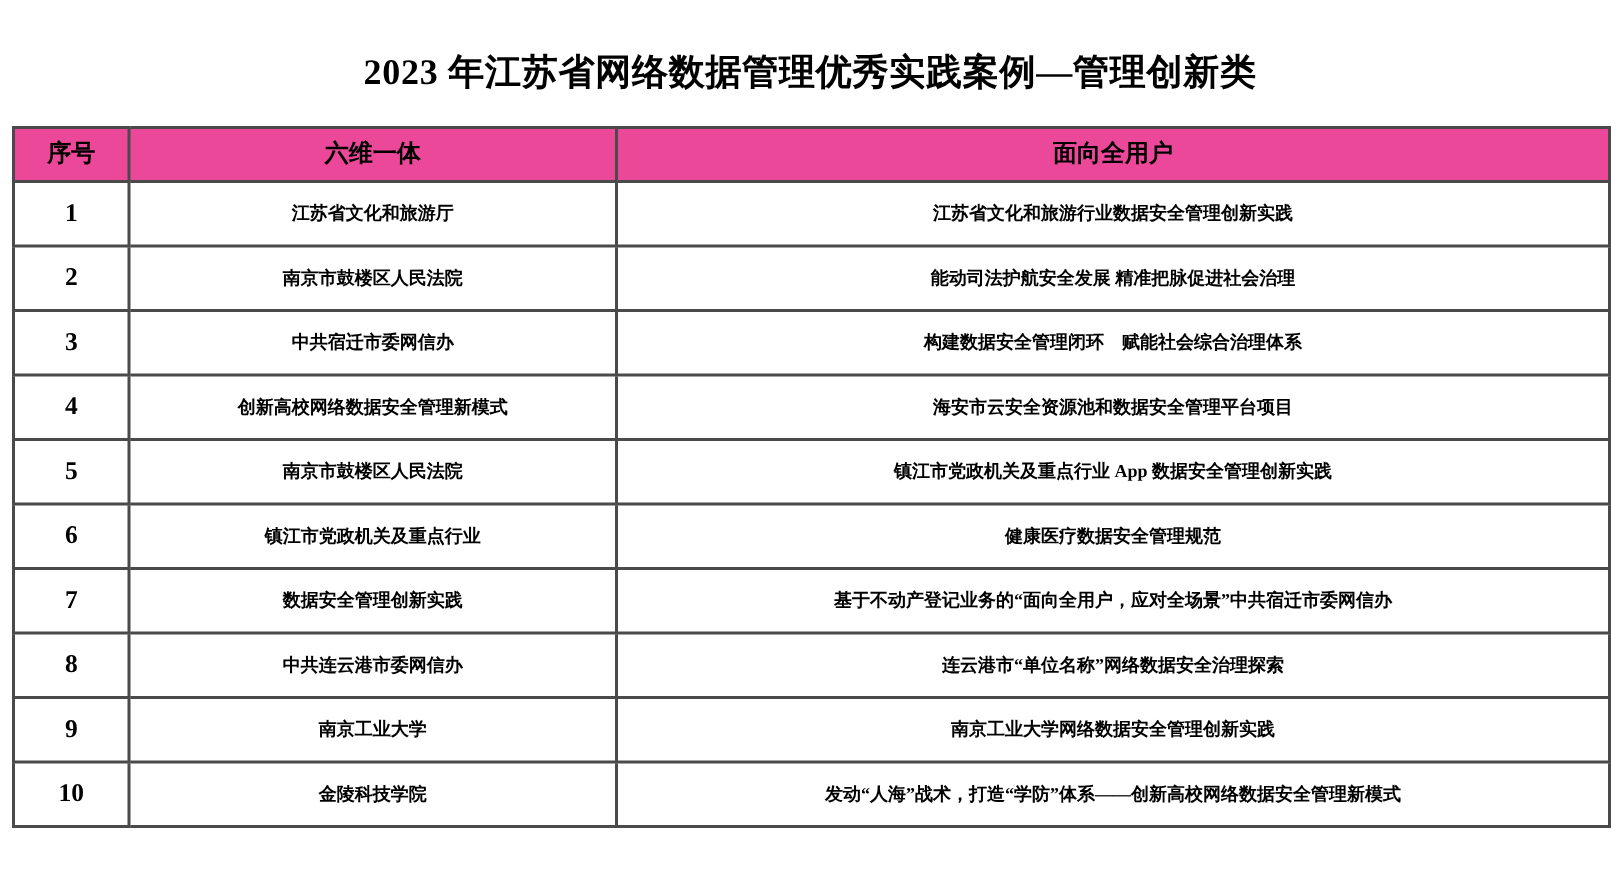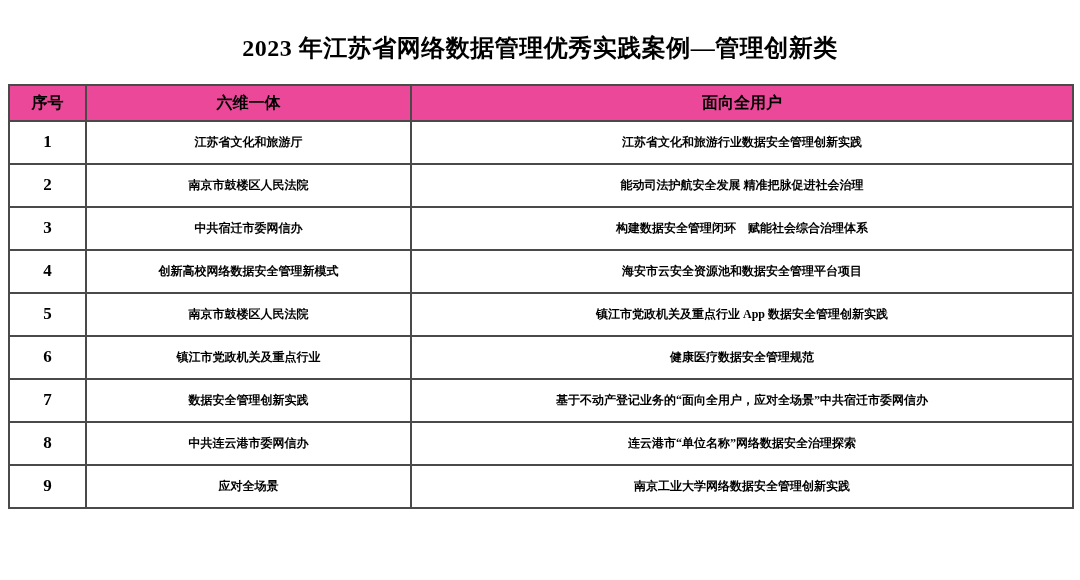--- a/index.html
+++ b/index.html
@@ -111,18 +111,23 @@
         <td class="cell-unit">数据安全管理创新实践</td>
         <td class="cell-case">基于不动产登记业务的“面向全用户，应对全场景”中共宿迁市委网信办</td>
       </tr>
       <tr>
         <td class="cell-no">8</td>
         <td class="cell-unit">中共连云港市委网信办</td>
         <td class="cell-case">连云港市“单位名称”网络数据安全治理探索</td>
       </tr>
       <tr>
         <td class="cell-no">9</td>
-        <td class="cell-unit">应对全场景</td>
+        <td class="cell-unit">南京工业大学</td>
         <td class="cell-case">南京工业大学网络数据安全管理创新实践</td>
+      </tr>
+      <tr>
+        <td class="cell-no">10</td>
+        <td class="cell-unit">金陵科技学院</td>
+        <td class="cell-case">发动“人海”战术，打造“学防”体系——创新高校网络数据安全管理新模式</td>
       </tr>
     </tbody>
   </table>
 </div>
 
 </body></html>

